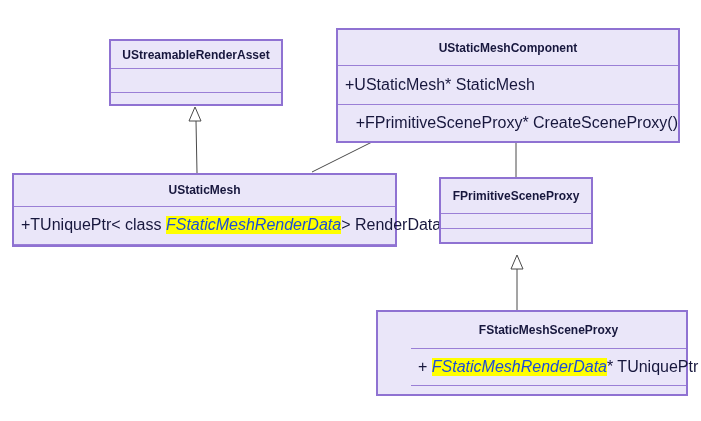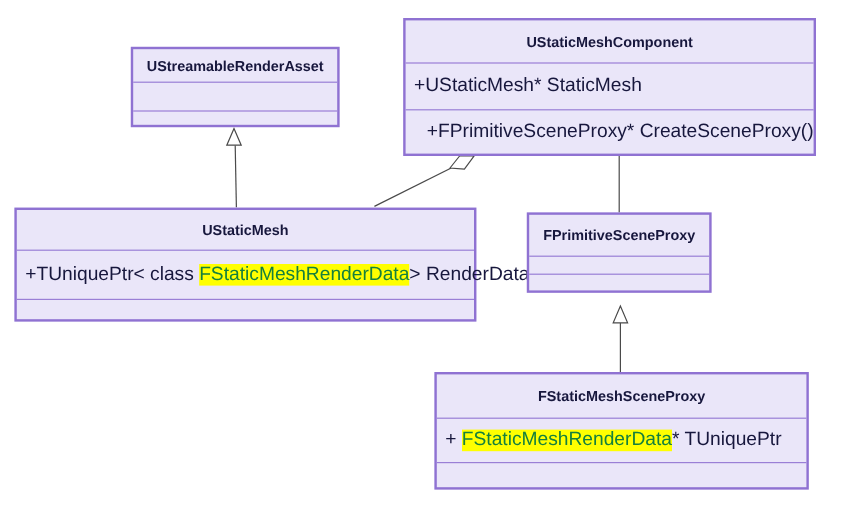--- a/index.html
+++ b/index.html
@@ -27,39 +27,39 @@
   }
   .uml-row{
     box-sizing:border-box;
     border-bottom:1px solid #9a7fd6;
     display:flex;align-items:center;
     padding-left:7px;
     font-size:16px;
     white-space:pre;
   }
   .uml-row:last-child{border-bottom:none;justify-content:flex-end;}
-  .hl{background:#ffff00;color:#15803d;}
+  .hl{background:#ffff00;color:#1d4ed8;font-style:italic;}
   
   #box-streamable{left:109px;top:39px;width:174px;height:67px;gap:11px;}
   #box-streamable .uml-title{height:35px;}
   #box-streamable .r1{height:16px;}
   #box-streamable .r2{flex:1;}
-  #box-component{left:336px;top:15px;width:344px;height:115px;}
+  #box-component{left:336px;top:28px;width:344px;height:115px;}
   #box-component .uml-title{height:36px;}
   #box-component .r1{height:39px;}
   #box-component .r2{flex:1;}
-  #box-staticmesh{left:12px;top:173px;width:385px;height:95px;}
+  #box-staticmesh{left:12px;top:173px;width:385px;height:74px;}
   #box-staticmesh .uml-title{height:34px;}
   #box-staticmesh .r1{height:41px;}
   #box-staticmesh .r2{flex:1;}
   #box-primproxy{left:439px;top:177px;width:154px;height:67px;}
   #box-primproxy .uml-title{height:35px;}
   #box-primproxy .r1{height:15px;}
   #box-primproxy .r2{flex:1;}
-  #box-meshproxy{left:362px;top:310px;width:312px;height:98px;}
+  #box-meshproxy{left:376px;top:310px;width:312px;height:86px;padding-left:33px;}
   #box-meshproxy .uml-title{height:37px;}
   #box-meshproxy .r1{height:37px;}
   #box-meshproxy .r2{flex:1;}
 </style>
 </head>
 <body>
 
 <div id="canvas">
 
   <svg id="edges" viewBox="0 0 701 421" xmlns="http://www.w3.org/2000/svg">

